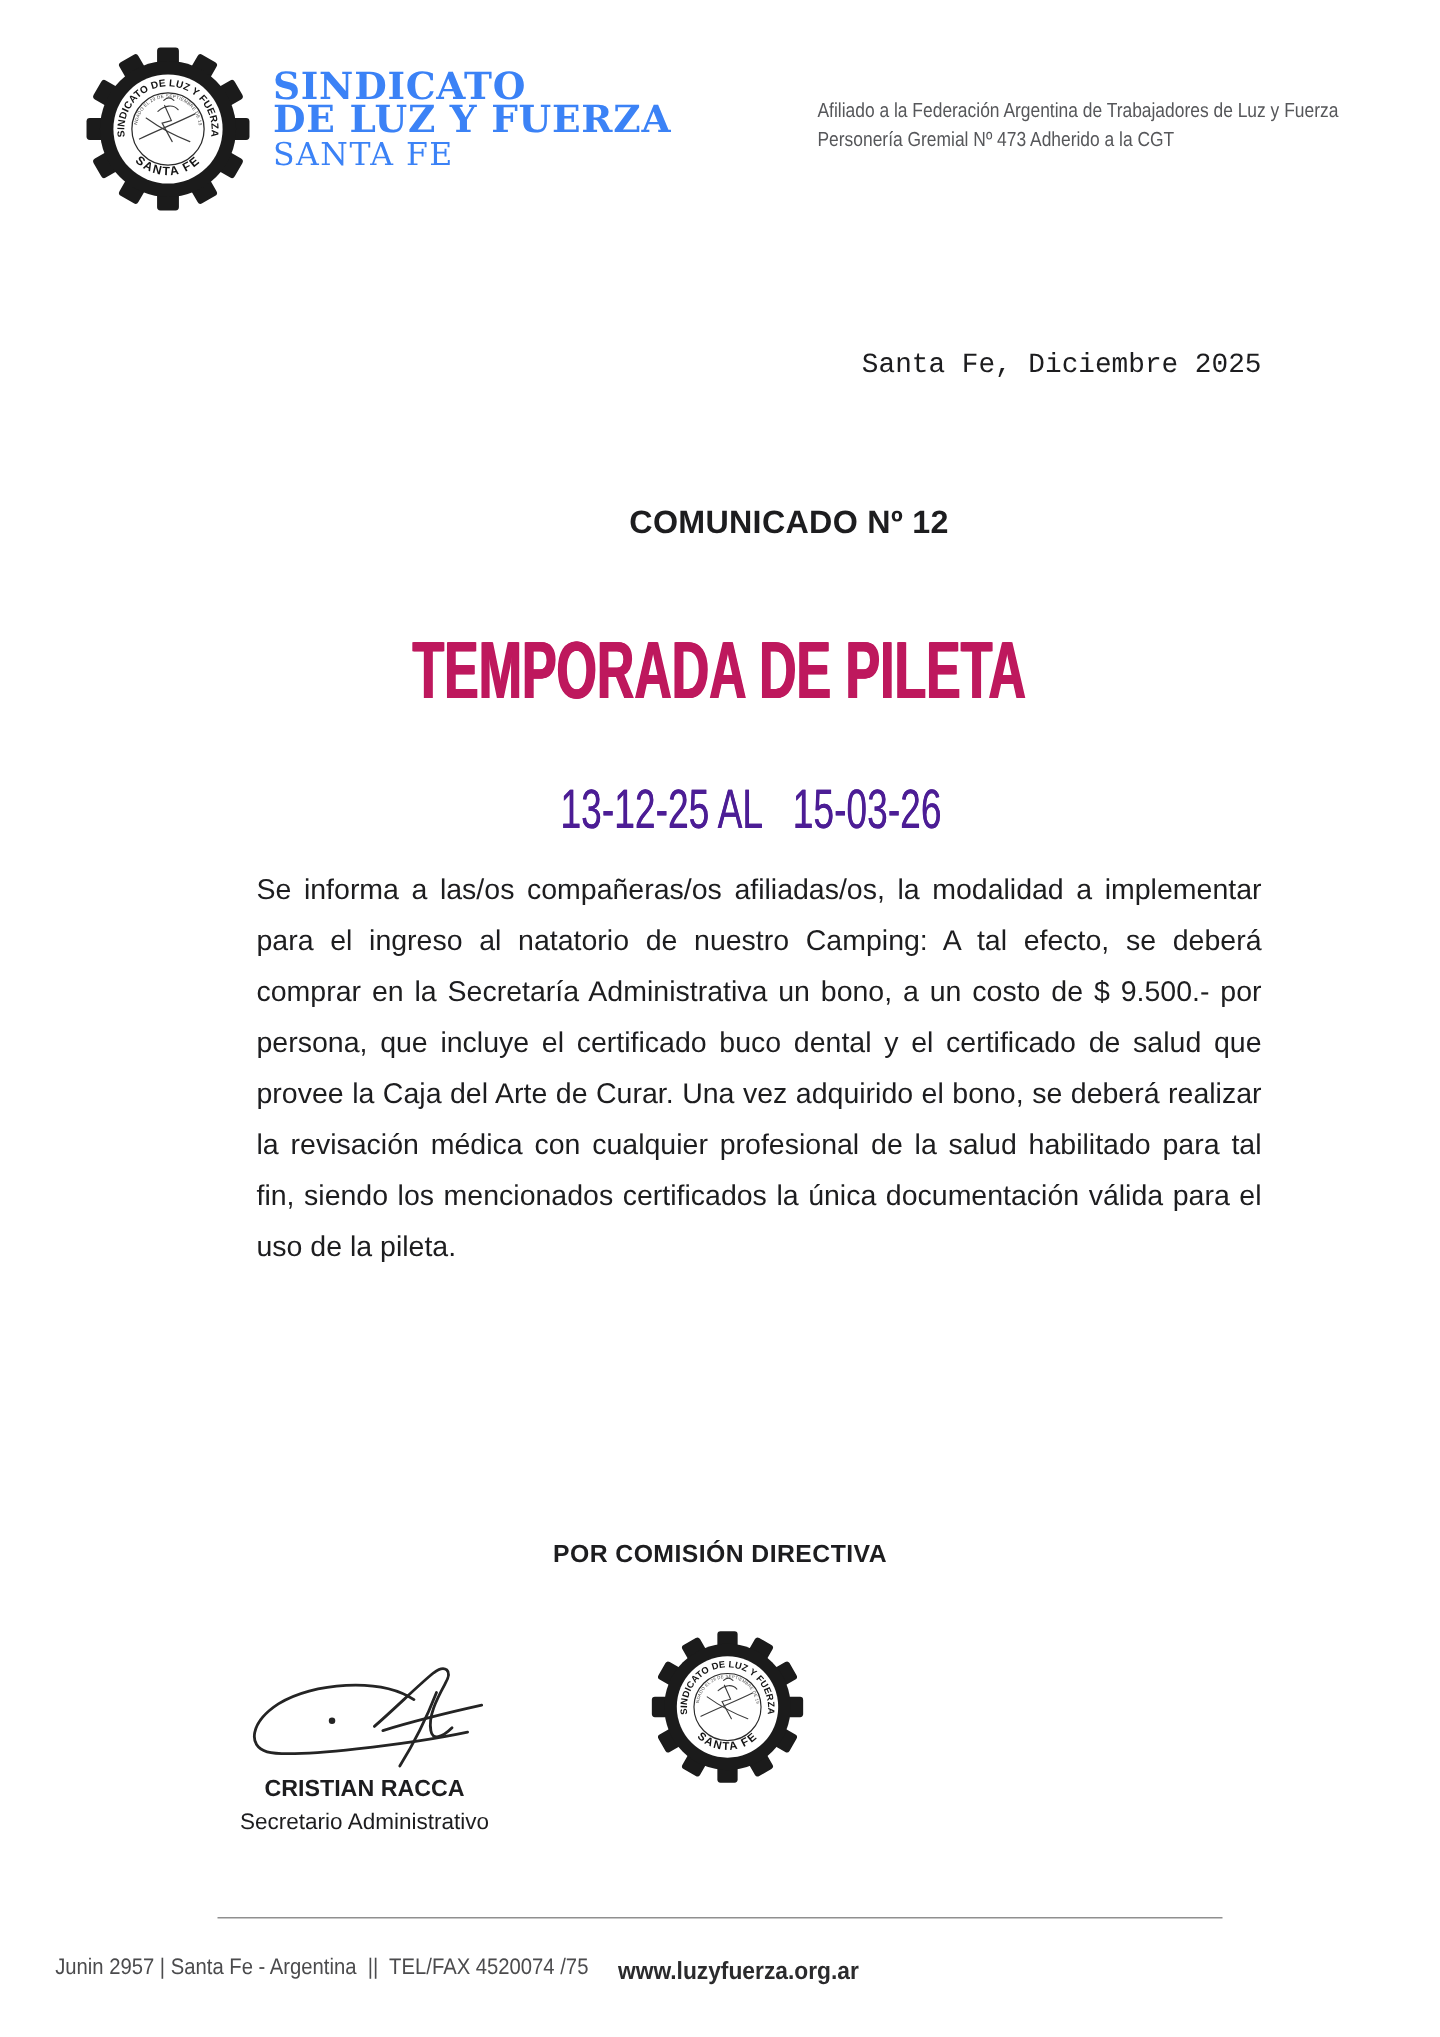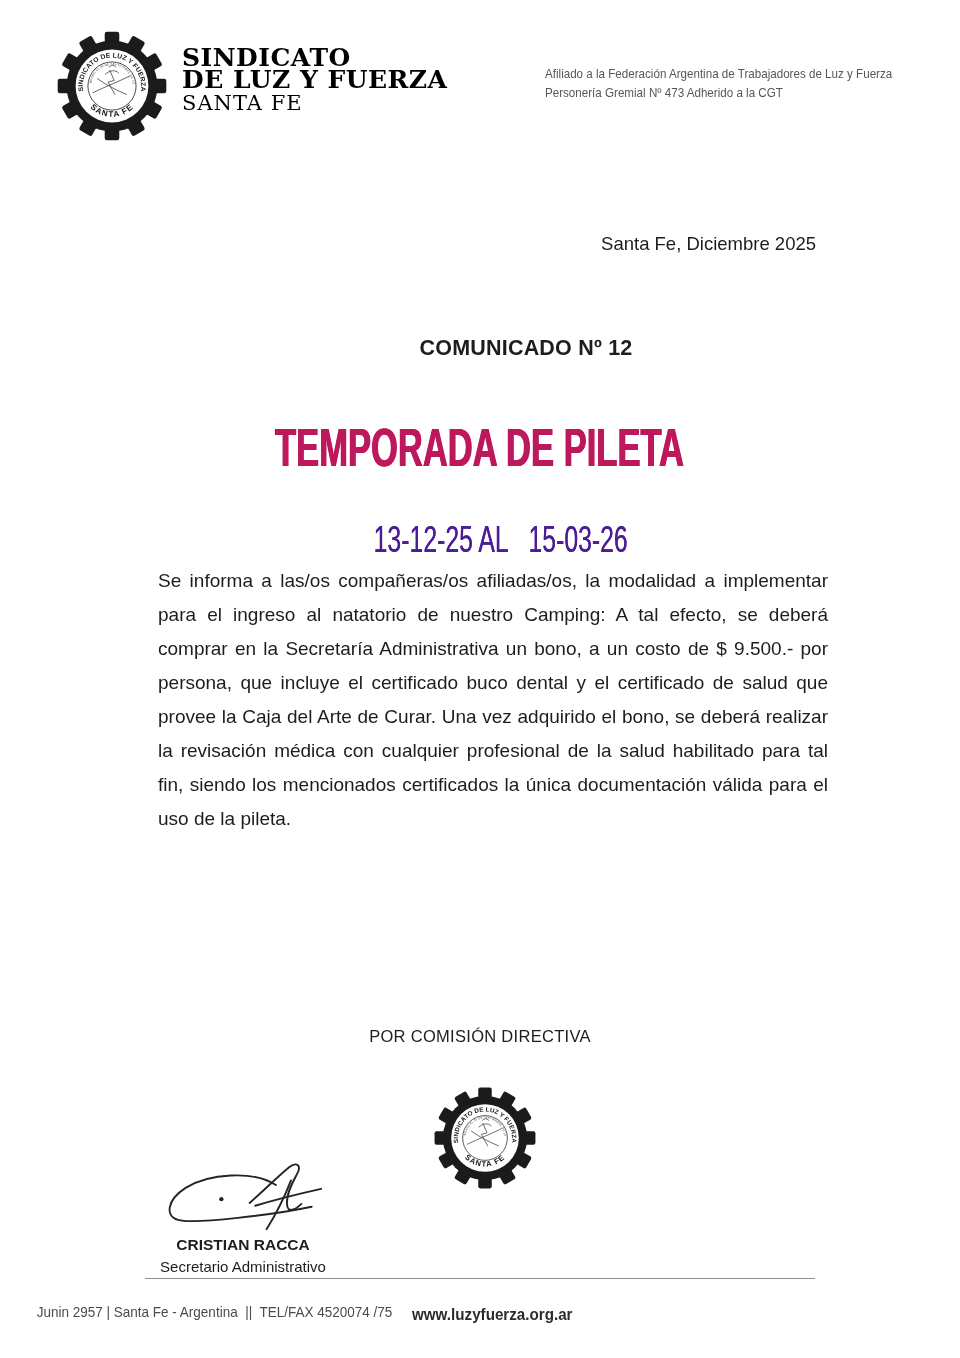--- a/index.html
+++ b/index.html
@@ -9,40 +9,40 @@
     margin: 0 auto;
     background: #ffffff;
     font-family: "Liberation Sans", sans-serif;
     color: #1d1d1f;
     overflow: hidden;
   }
   .abs { position: absolute; }
 
   
   .logo-header { left: 56px; top: 30px; width: 112px; height: 112px; }
-  .brand { left: 182px; top: 47px; line-height: 22px; color: #000000; }
+  .brand { left: 182px; top: 47px; line-height: 22px; color: #3b82f6; }
   .brand .b1, .brand .b2 {
     font-family: "DejaVu Serif", serif;
     font-weight: bold; font-size: 25px; letter-spacing: 0.5px;
     display: block; white-space: nowrap;
   }
   .brand .b3 {
     font-family: "DejaVu Serif", serif;
     font-weight: normal; font-size: 21px; letter-spacing: 1px;
     display: block; margin-top: 1px; white-space: nowrap;
   }
   .affiliation {
     left: 545px; top: 64px; width: 440px;
     font-size: 13.5px; line-height: 19px; color: #56575a;
     transform: scaleX(0.86); transform-origin: left top;
     white-space: nowrap;
   }
 
   
-  .dateline { right: 144px; top: 233px; font-size: 18.5px; }
+  .dateline { right: 119px; top: 233px; font-size: 18.5px; font-family: Liberation Mono, monospace; }
   .heading  { left: 0; top: 336px; width: 100%; text-align: center;
               font-weight: bold; font-size: 21.5px; letter-spacing: 0.2px; padding-left: 46px; }
   .doc-title {
     left: 0; top: 420px; width: 100%; text-align: center;
     font-weight: bold; font-size: 54px; line-height: 54px;
     color: #be185d; white-space: nowrap;
   }
   .doc-title .squeeze {
     display: inline-block; transform: scaleX(0.64);
     text-shadow: 0.7px 0 0 currentColor, -0.7px 0 0 currentColor;
@@ -52,28 +52,28 @@
     font-size: 37px; line-height: 37px; color: #4c1d95; white-space: pre;
   }
   .doc-range .squeeze {
     display: inline-block; transform: scaleX(0.67);
     text-shadow: 0.3px 0 0 currentColor;
   }
   .body-text {
     left: 155px; top: 561px; width: 670px;
     font-size: 19px; line-height: 34px;
     text-align: justify; text-align-last: left;
-    margin: 3px;
+    margin: 16px;
   }
   .closing { left: 0; top: 1027px; width: 100%; text-align: center;
-             font-weight: normal; font-size: 16.5px; letter-spacing: 0.3px; }
+             font-weight: bold; font-size: 16.5px; letter-spacing: 0.3px; }
 
   
   .sig-block { text-align: center; }
-  .sig-left  { left: 148px; top: 1154px; width: 190px; }
+  .sig-left  { left: 148px; top: 1102px; width: 190px; }
   .sig-right { left: 630px; top: 1078px; width: 195px; }
   .sig-art   { display: block; margin: 0 auto; }
   .sig-name  { font-weight: bold; font-size: 15.5px; margin-top: 2px; white-space: nowrap; }
   .sig-role  { font-size: 15px; margin-top: 4px; white-space: nowrap; }
   .logo-center { left: 433px; top: 1086px; width: 104px; height: 104px; }
 
   
   .footer-rule { left: 145px; top: 1278px; width: 670px; height: 1px; background: #8f8f8f; }
   .footer-address {
     left: 0; top: 1286px; width: 100%; text-align: left;

